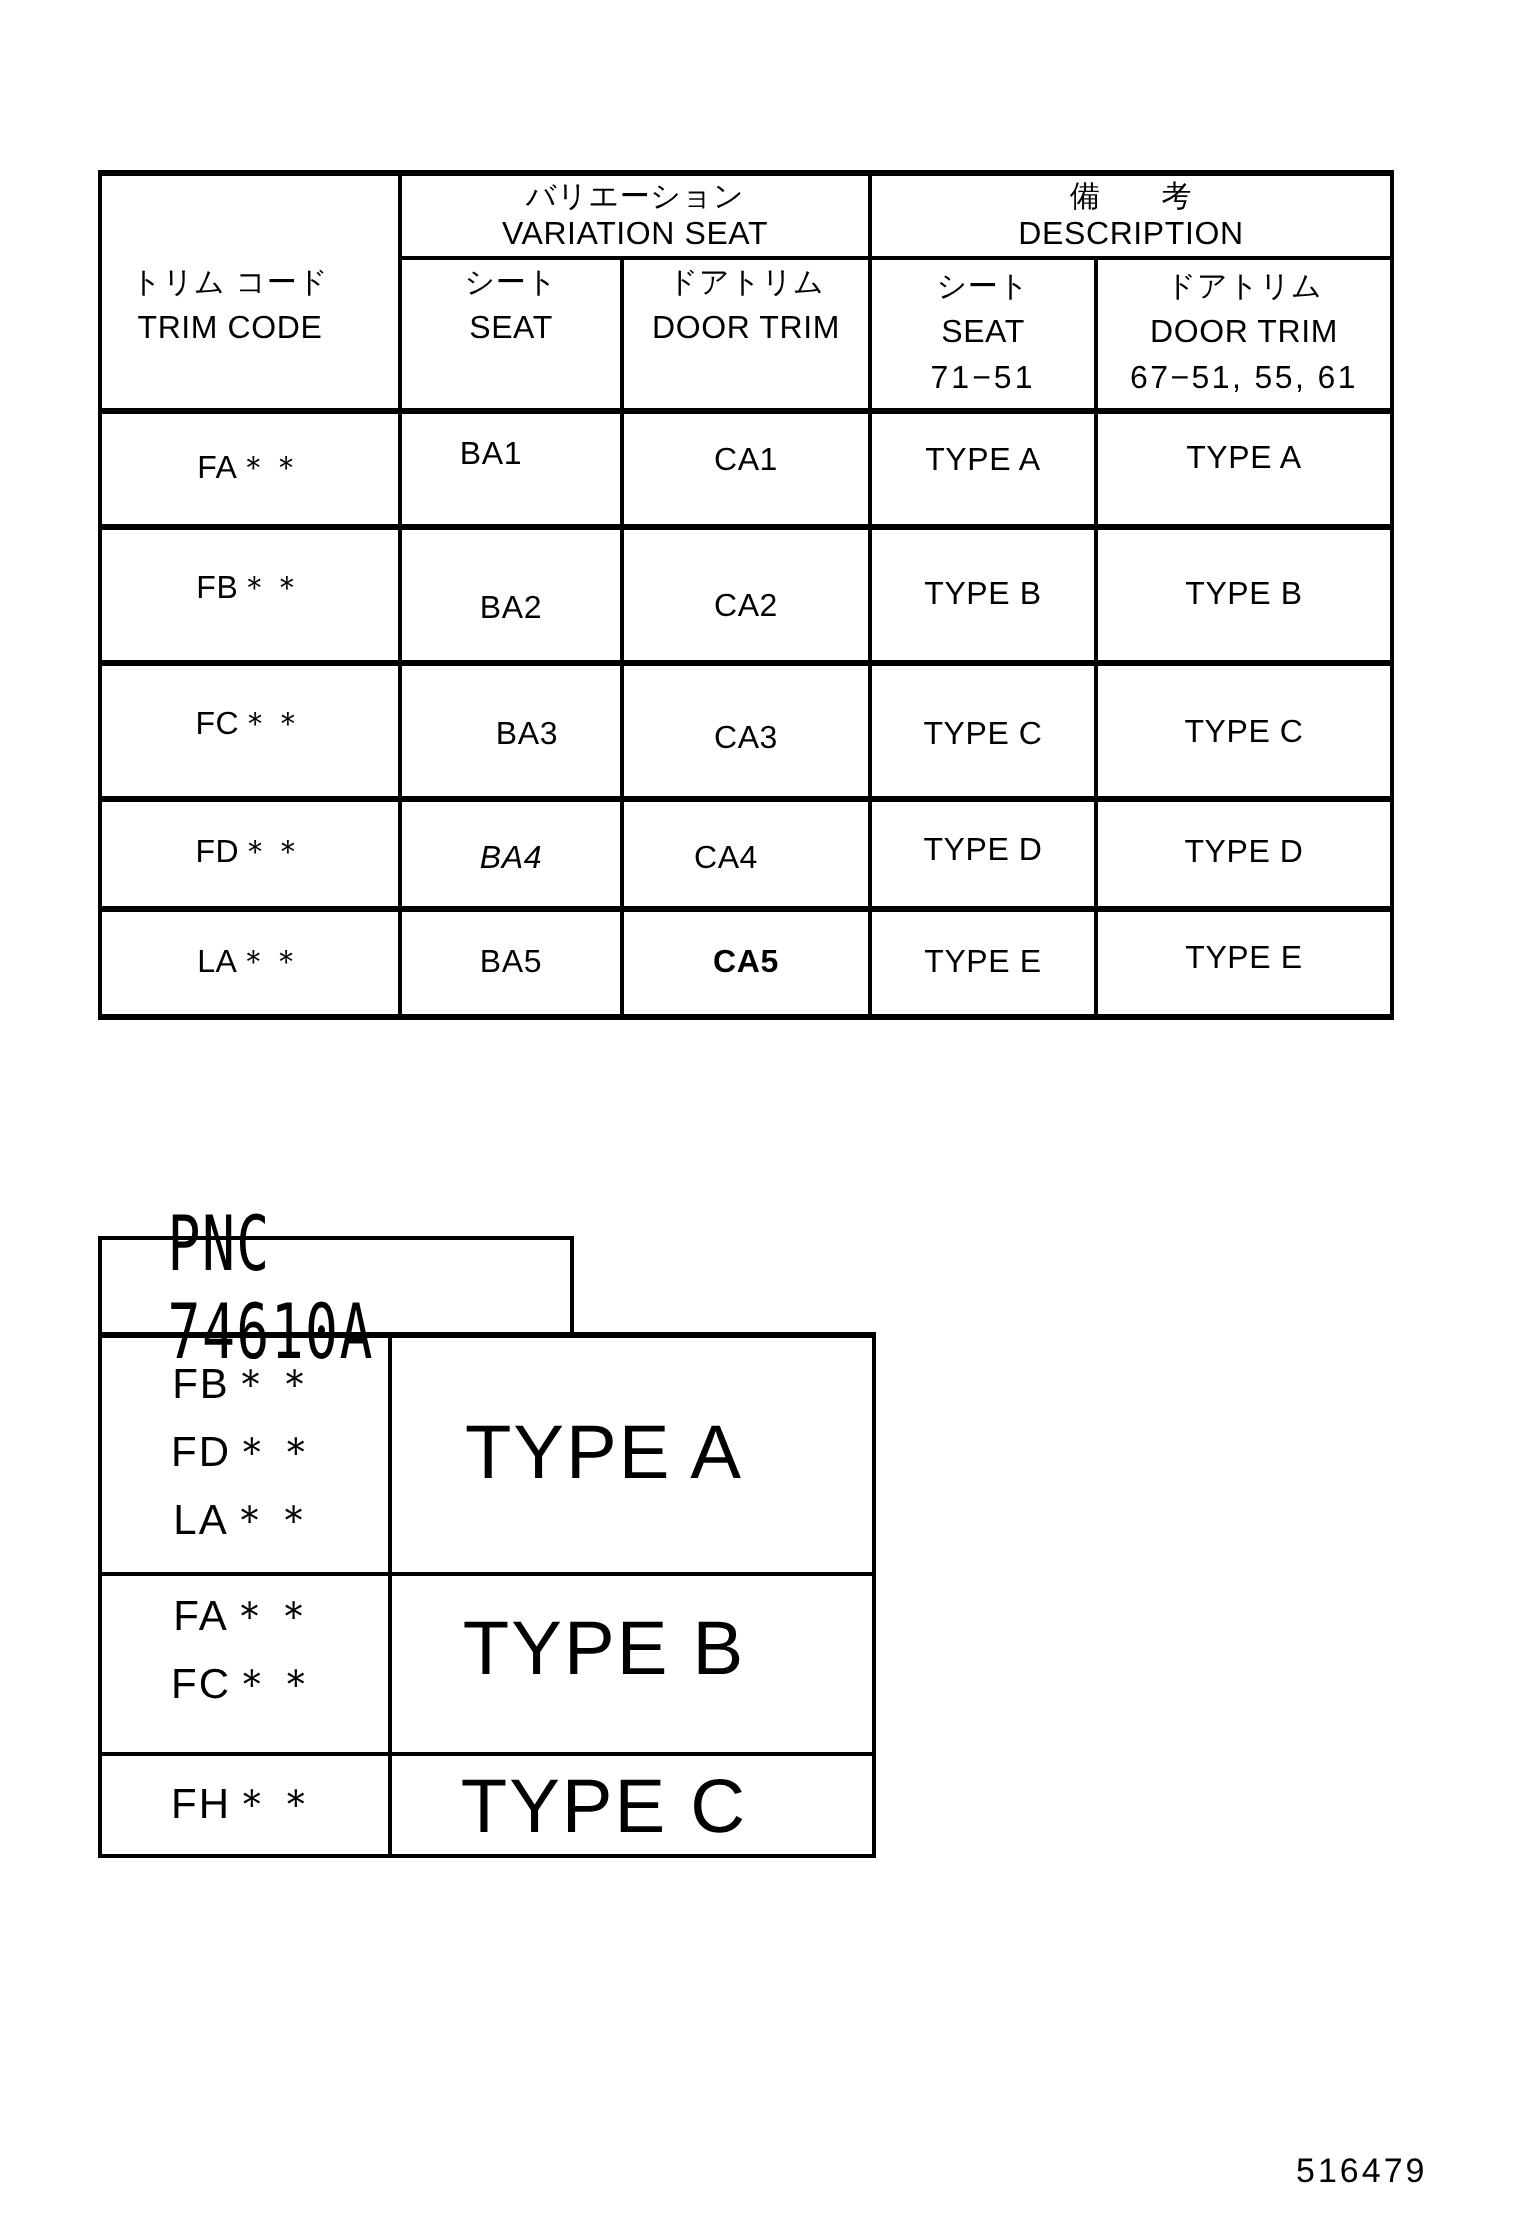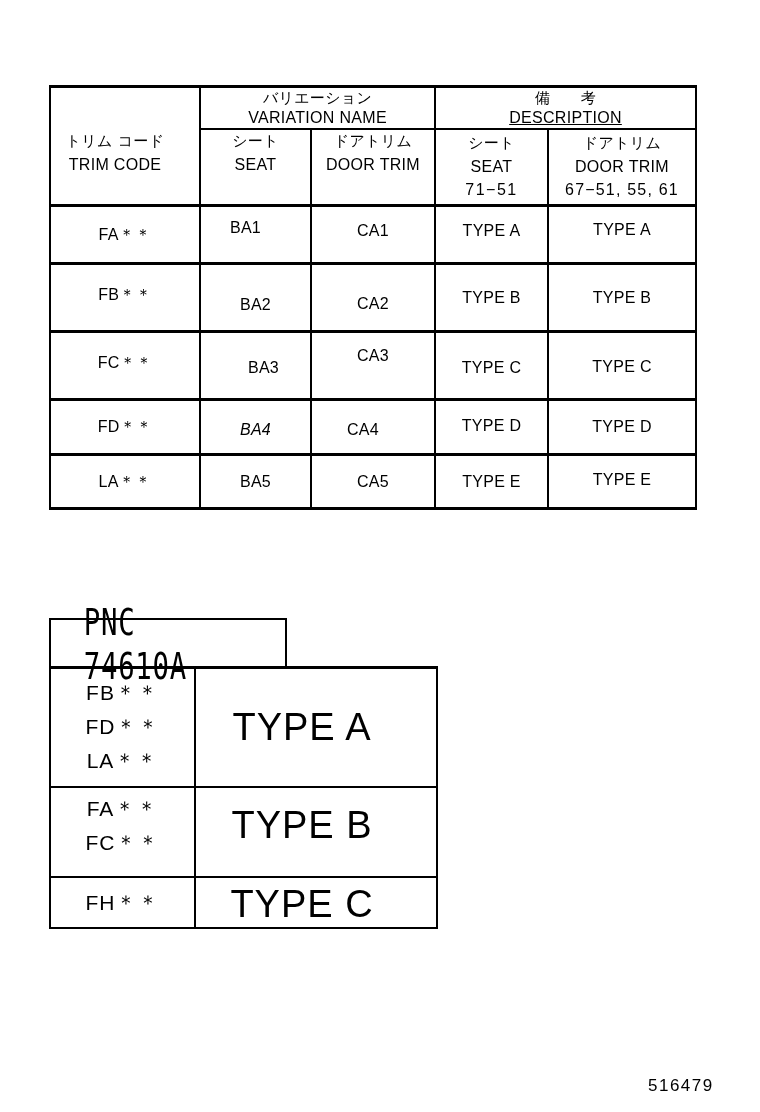--- a/index.html
+++ b/index.html
@@ -41,25 +41,25 @@
   <div class="line" style="left:310px;top:129px;width:2px;height:381px;"></div>
   <div class="line" style="left:434px;top:85px;width:2px;height:425px;"></div>
   <div class="line" style="left:547px;top:129px;width:2px;height:381px;"></div>
 
   <div class="cell hdr" style="left:51px;top:130px;width:128px;height:46px;">
     <span class="jp">トリム コード</span>
     <span>TRIM CODE</span>
   </div>
   <div class="cell hdr" style="left:201px;top:88px;width:233px;height:40px;">
     <span class="jp" style="line-height:19px;">バリエーション</span>
-    <span style="line-height:20px;">VARIATION NAME</span>
+    <span style="line-height:20px;">VARIATION SEAT</span>
   </div>
   <div class="cell hdr" style="left:436px;top:88px;width:259px;height:40px;">
     <span class="jp" style="line-height:19px;font-weight:normal;">備　　考</span>
-    <span style="line-height:20px;text-decoration:underline;">DESCRIPTION</span>
+    <span style="line-height:20px;">DESCRIPTION</span>
   </div>
   <div class="cell hdr" style="left:201px;top:130px;width:109px;height:46px;">
     <span class="jp">シート</span>
     <span>SEAT</span>
   </div>
   <div class="cell hdr" style="left:312px;top:130px;width:122px;height:46px;">
     <span class="jp">ドアトリム</span>
     <span>DOOR TRIM</span>
   </div>
   <div class="cell hdr" style="left:436px;top:130px;width:111px;height:72px;">
@@ -85,37 +85,37 @@
     <div class="cell" style="left:51px;top:265px;width:148px;height:65px;transform:translateY(-3px);">FB＊＊</div>
     <div class="cell" style="left:201px;top:272px;width:109px;height:65px;">BA2</div>
     <div class="cell" style="left:312px;top:271px;width:122px;height:65px;">CA2</div>
     <div class="cell" style="left:436px;top:265px;width:111px;height:65px;">TYPE B</div>
     <div class="cell" style="left:549px;top:265px;width:146px;height:65px;">TYPE B</div>
   </div>
 
   <div>
     <div class="cell" style="left:51px;top:332px;width:148px;height:64px;transform:translateY(-1px);">FC＊＊</div>
     <div class="cell" style="left:201px;top:336px;width:125px;height:64px;">BA3</div>
-    <div class="cell" style="left:312px;top:324px;width:122px;height:64px;">CA3</div>
+    <div class="cell" style="left:312px;top:338px;width:122px;height:64px;">CA3</div>
     <div class="cell" style="left:436px;top:336px;width:111px;height:64px;">TYPE C</div>
     <div class="cell" style="left:549px;top:335px;width:146px;height:64px;">TYPE C</div>
   </div>
 
   <div>
     <div class="cell" style="left:51px;top:401px;width:148px;height:52px;">FD＊＊</div>
     <div class="cell" style="left:201px;top:404px;width:109px;height:52px;font-style:italic;">BA4</div>
     <div class="cell" style="left:302px;top:404px;width:122px;height:52px;">CA4</div>
     <div class="cell" style="left:436px;top:400px;width:111px;height:52px;">TYPE D</div>
     <div class="cell" style="left:549px;top:401px;width:146px;height:52px;">TYPE D</div>
   </div>
 
   <div>
     <div class="cell" style="left:51px;top:456px;width:148px;height:51px;">LA＊＊</div>
     <div class="cell" style="left:201px;top:456px;width:109px;height:51px;">BA5</div>
-    <div class="cell" style="left:312px;top:456px;width:122px;height:51px;">CA5</div>
+    <div class="cell" style="left:312px;top:456px;width:122px;height:51px;font-weight:bold;">CA5</div>
     <div class="cell" style="left:436px;top:456px;width:111px;height:51px;">TYPE E</div>
     <div class="cell" style="left:549px;top:454px;width:146px;height:51px;">TYPE E</div>
   </div>
 </div>
 
 <div>
   <div class="pnc">
     <span>PNC 74610A</span>
   </div>
 

